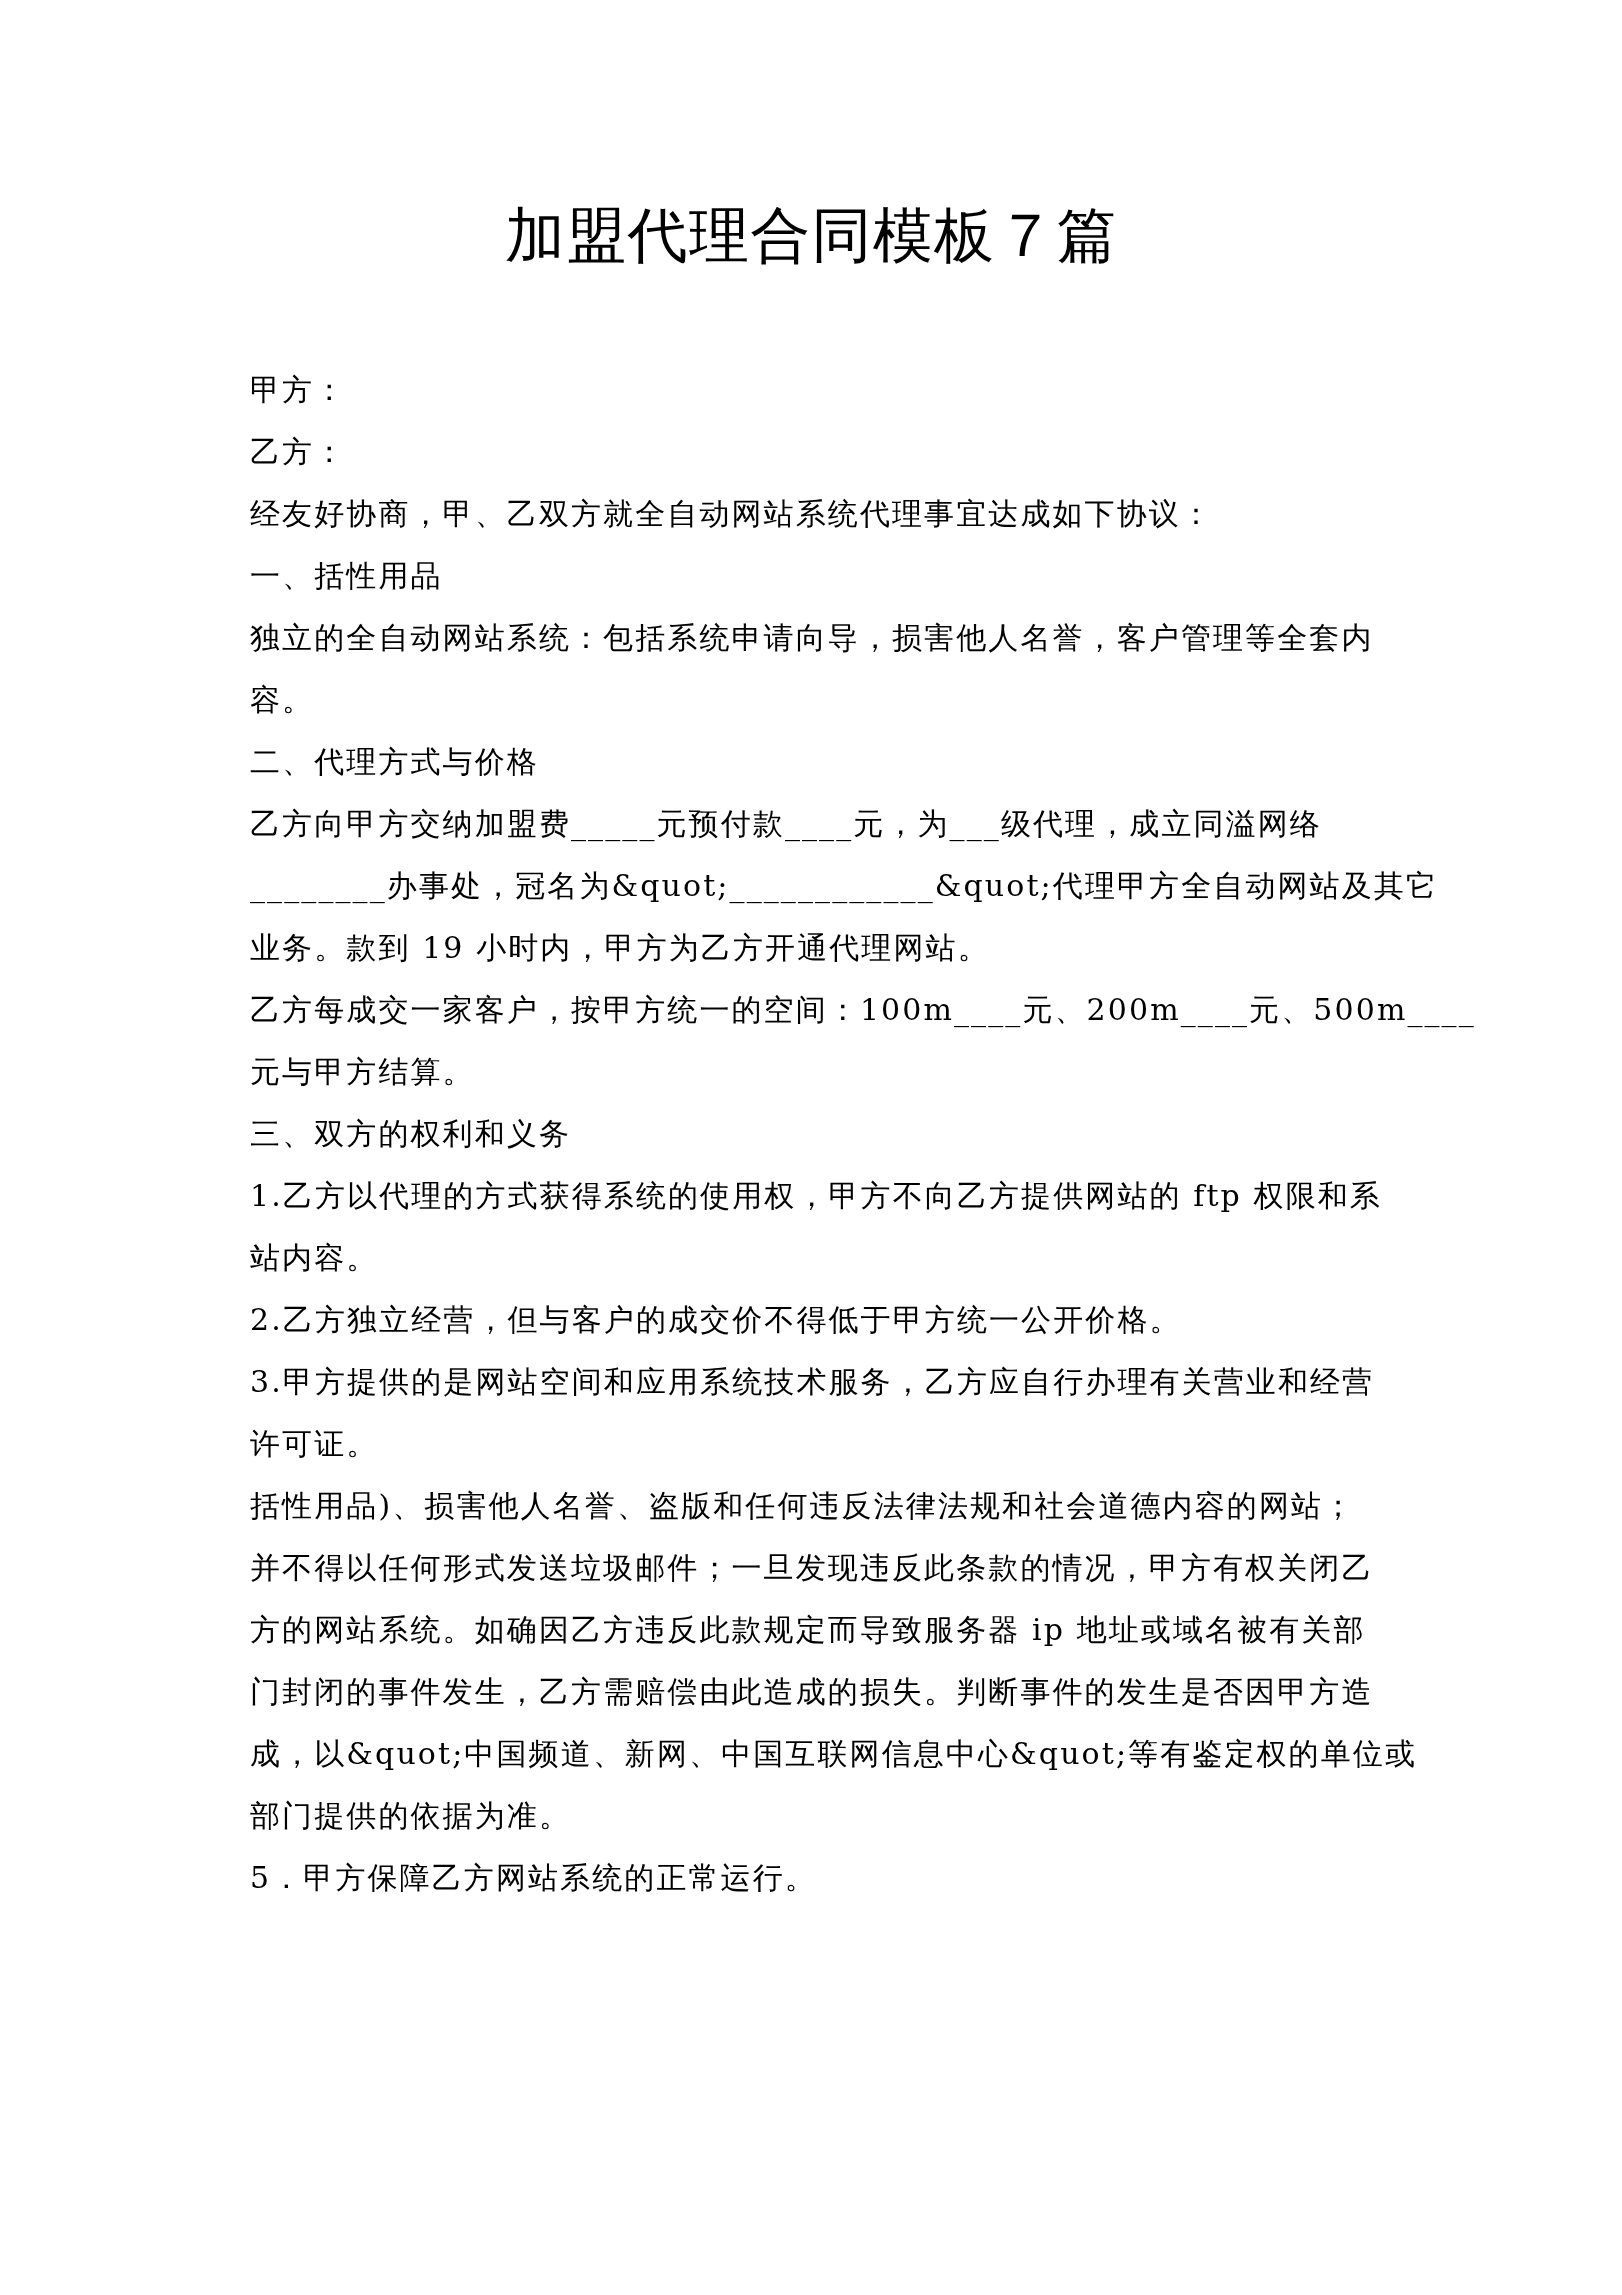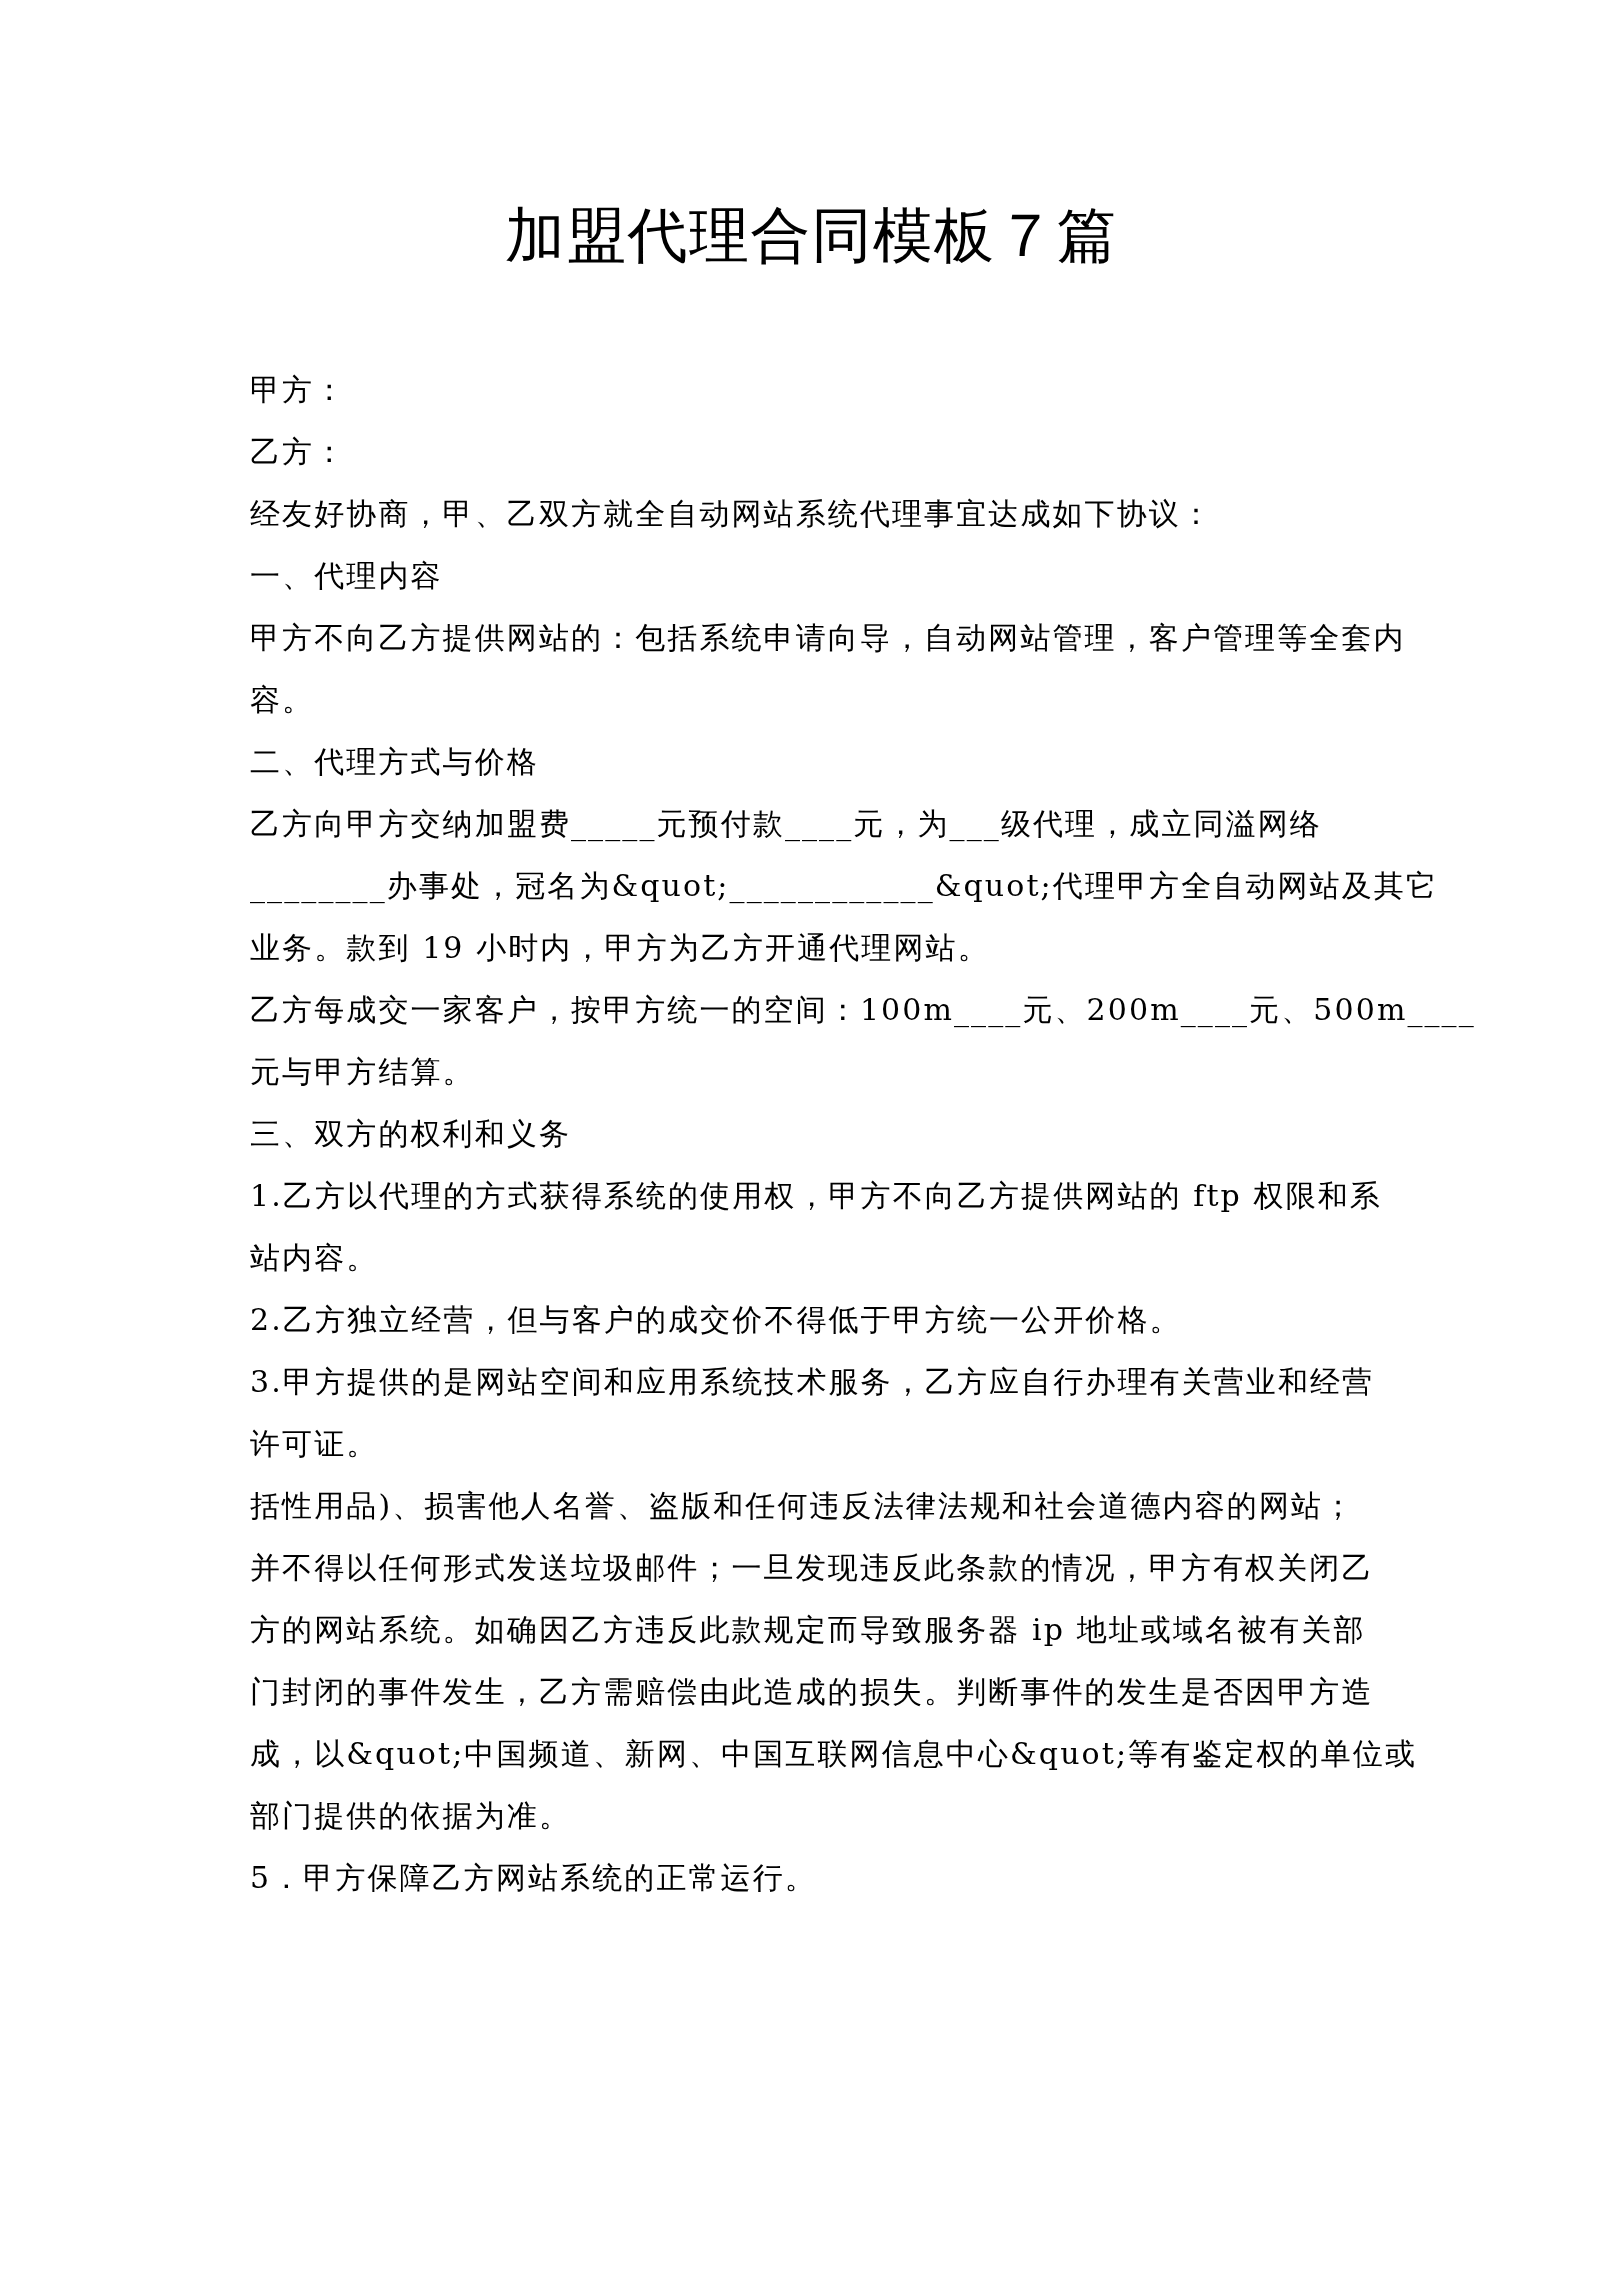--- a/index.html
+++ b/index.html
@@ -53,22 +53,22 @@
 </head>
 <body>
 
 <div class="page">
   <h1 class="title">加盟代理合同模板７篇</h1>
 
   <div class="body">
     <span class="line">甲方：</span>
     <span class="line">乙方：</span>
     <span class="line">经友好协商，甲、乙双方就全自动网站系统代理事宜达成如下协议：</span>
-    <span class="line">一、代理内容</span>
-    <span class="line">甲方不向乙方提供网站的：包括系统申请向导，自动网站管理，客户管理等全套内</span>
+    <span class="line">一、括性用品</span>
+    <span class="line">独立的全自动网站系统：包括系统申请向导，损害他人名誉，客户管理等全套内</span>
     <span class="line">容。</span>
     <span class="line">二、代理方式与价格</span>
     <span class="line">乙方向甲方交纳加盟费_____元预付款____元，为___级代理，成立同溢网络</span>
     <span class="line">________办事处，冠名为&amp;quot;____________&amp;quot;代理甲方全自动网站及其它</span>
     <span class="line">业务。款到 19 小时内，甲方为乙方开通代理网站。</span>
     <span class="line">乙方每成交一家客户，按甲方统一的空间：100m____元、200m____元、500m____</span>
     <span class="line">元与甲方结算。</span>
     <span class="line">三、双方的权利和义务</span>
     <span class="line">1.乙方以代理的方式获得系统的使用权，甲方不向乙方提供网站的 ftp 权限和系</span>
     <span class="line">站内容。</span>

